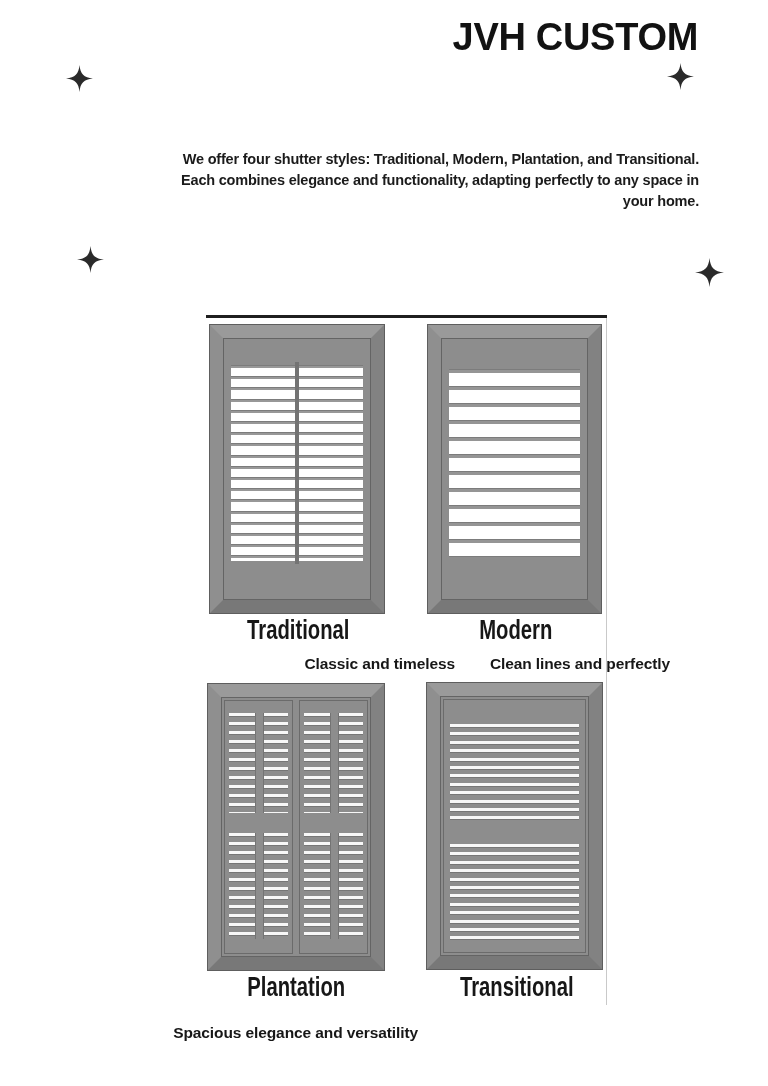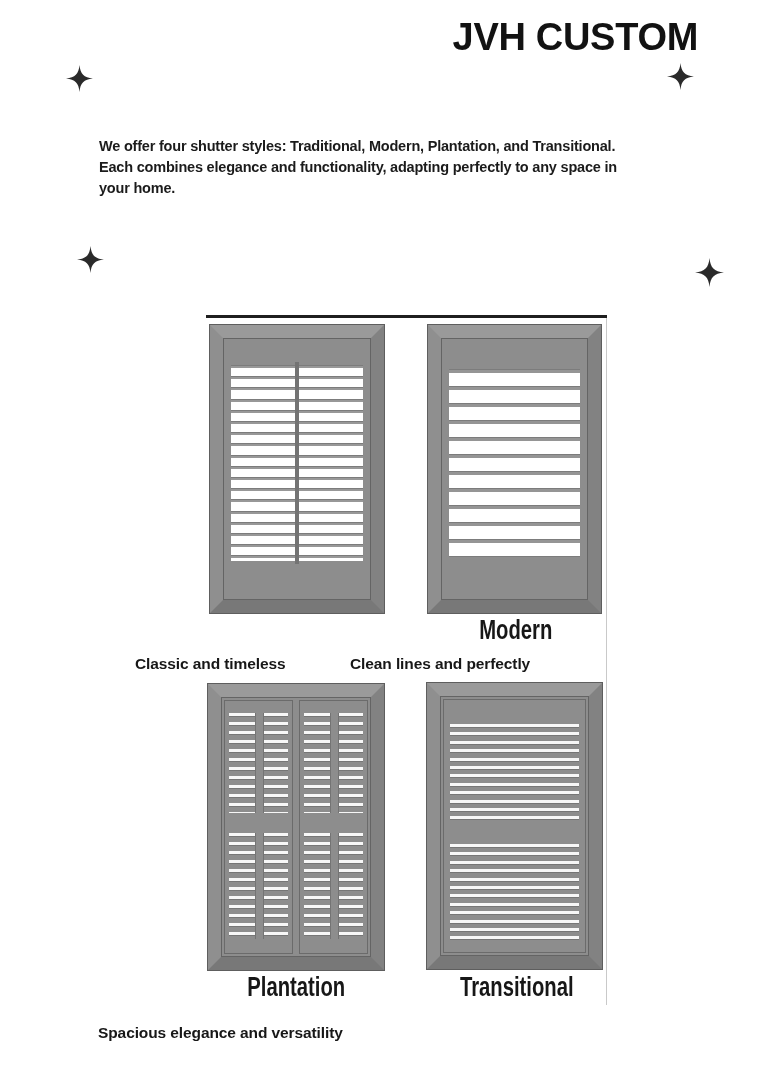--- a/index.html
+++ b/index.html
@@ -11,22 +11,22 @@
   }
   .abs { position:absolute; }
 
   
   .title {
     left:98px; top:12px; width:600px;
     text-align:right; font-weight:bold; font-size:38px; line-height:50px;
     letter-spacing:-0.3px; color:#121212;
   }
   .intro {
-    left:99px; top:136px; width:600px;
-    text-align:left; font-weight:bold; font-size:14.5px; line-height:21px;
+    left:99px; top:149px; width:600px;
+    text-align:right; font-weight:bold; font-size:14.5px; line-height:21px;
     letter-spacing:-0.2px; color:#1b1b1b;
   }
   .intro div { white-space:nowrap; }
 
   
   .sparkle { width:27px; height:29px; }
   .sparkle svg { width:100%; height:100%; display:block; }
 
   
   .gallery-top-border { left:206px; top:315px; width:401px; height:3px; background:#1f1f1f; }
@@ -81,21 +81,21 @@
   .sh-inner.single-door { padding:2px; }
   .door.full { padding:0 6px; }
 
   
   .style-name {
     width:240px; margin-left:-120px; text-align:center;
     font-weight:bold; font-size:27px; line-height:30px; color:#171717;
   }
   .style-name span { display:inline-block; transform:scaleX(0.75); white-space:nowrap; }
   .style-caption {
-    width:320px; margin-left:-160px; text-align:left;
+    width:320px; margin-left:-160px; text-align:right;
     font-weight:bold; font-size:15.5px; line-height:20px; color:#171717;
     white-space:nowrap; letter-spacing:-0.1px;
   }
 </style>
 </head>
 <body>
 
 <div id="page">
 
   <div class="abs sparkle" style="left:66px; top:64px;">
@@ -176,20 +176,23 @@
       <div class="door full" style="flex:1;">
         <div class="rail" style="height:24px;"></div>
         <div class="louv closed fine" style="height:100px;"></div>
         <div class="rail" style="height:20px;"></div>
         <div class="louv closed fine" style="height:98px;"></div>
         <div class="rail" style="flex:1;"></div>
       </div>
     </div>
   </div>
 
+  <div class="abs style-name" style="left:298px; top:615px;">
+    <span>Traditional</span>
+  </div>
   <div class="abs style-name" style="left:516px; top:615px;">
     <span>Modern</span>
   </div>
   <div class="abs style-name" style="left:296px; top:972px;">
     <span>Plantation</span>
   </div>
   <div class="abs style-name" style="left:517px; top:972px;">
     <span>Transitional</span>
   </div>
 

